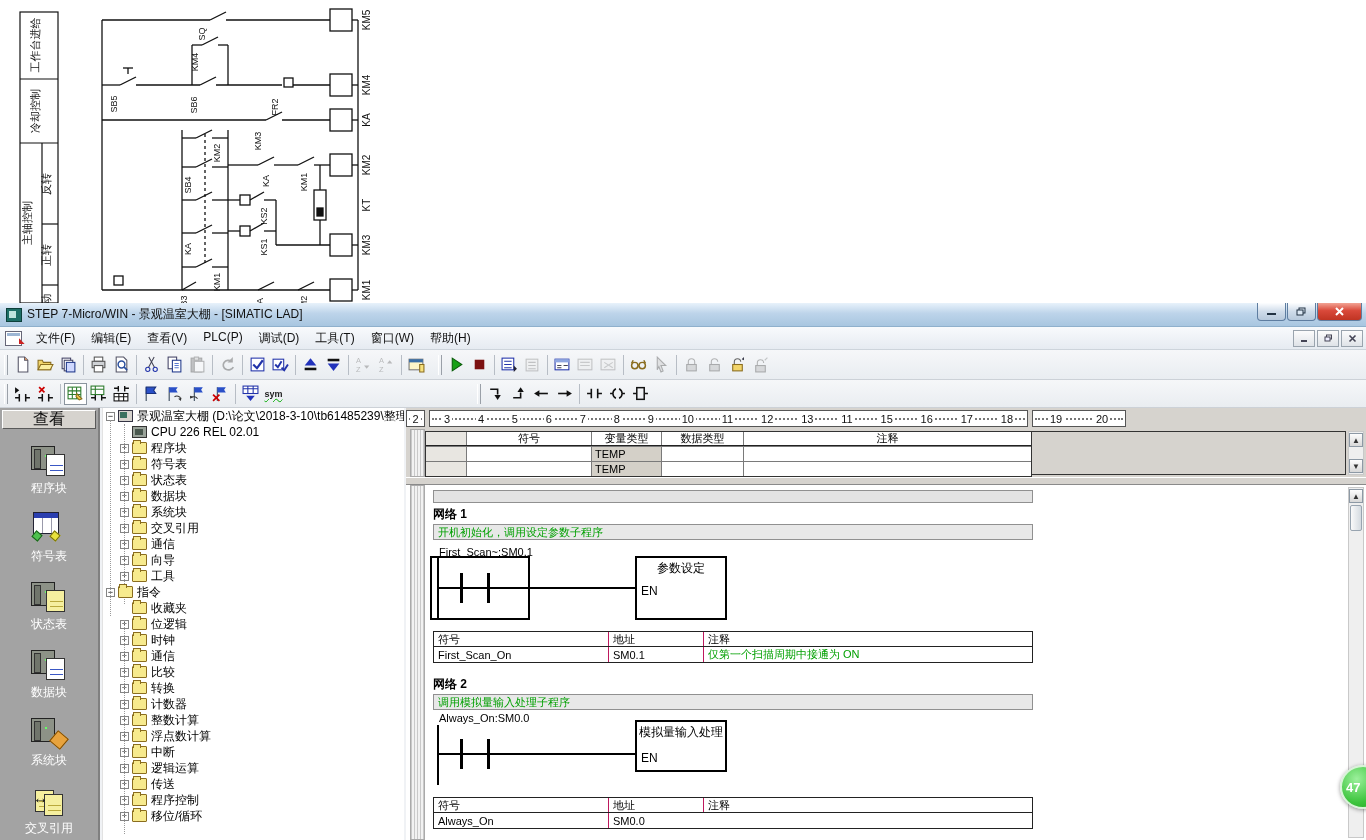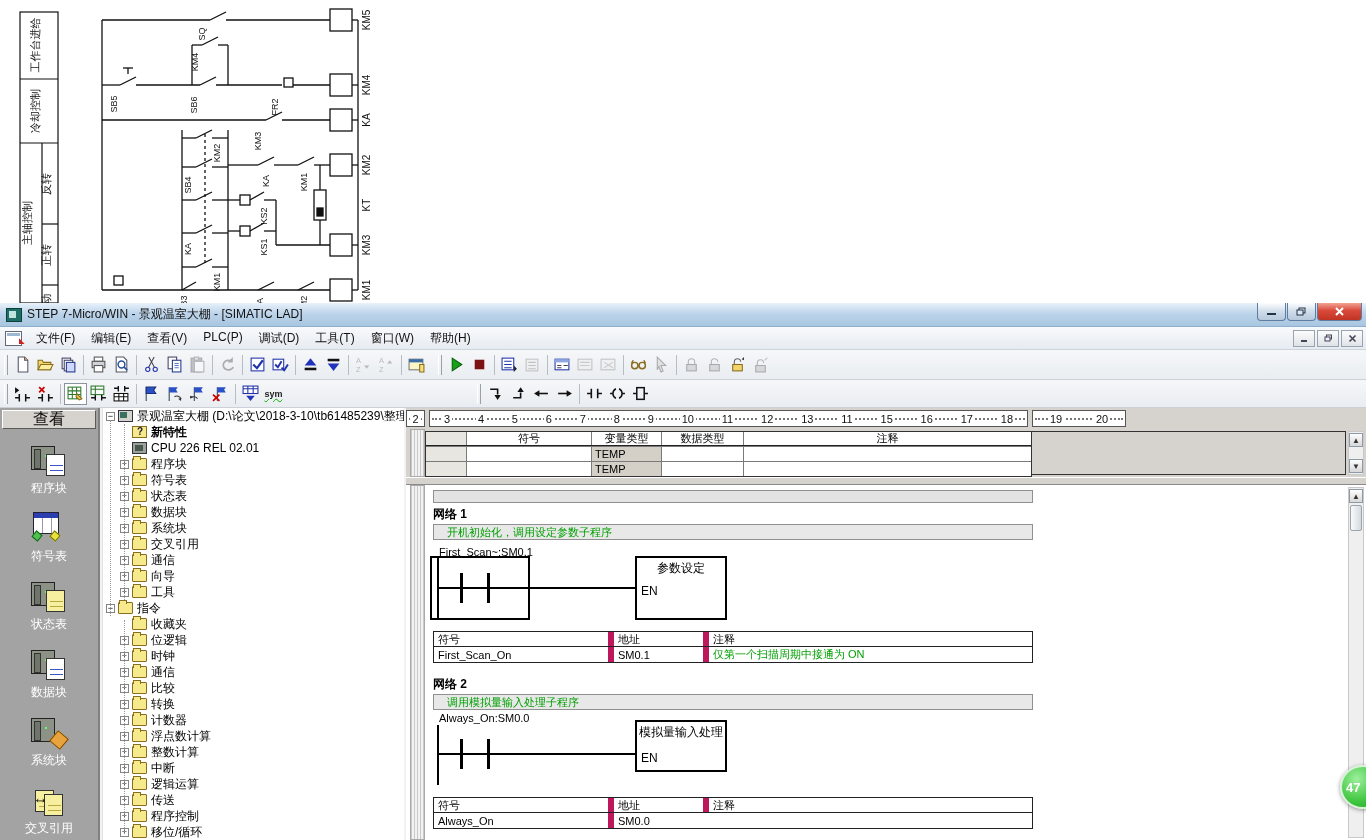--- a/index.html
+++ b/index.html
@@ -114,32 +114,32 @@
   .vt-row.hdr .vt-c2{justify-content:center;}
   #vt-graybox{position:absolute;left:626px;top:2px;right:20px;height:44px;background:#d6d3ce;border:1px solid #333;border-left:none;}
 
   #hsplitter{position:absolute;left:0;top:69px;right:0;height:8px;background:#d6d3ce;
     border-top:1px solid #fff;border-bottom:1px solid #8a8a8a;}
 
   #ladder-pane{position:absolute;left:0;top:77px;right:0;bottom:0;background:#fff;overflow:hidden;font-size:11px;}
   .lbar{position:absolute;left:27px;width:600px;height:13px;background:#e3e3e3;border:1px solid #909090;}
   .net-title{position:absolute;left:27px;font-weight:bold;font-size:12px;color:#000;}
   .net-comment{position:absolute;left:27px;width:600px;height:16px;background:#e8e8e8;border:1px solid #909090;
-    color:#00a000;display:flex;align-items:center;padding:0 13px;}
+    color:#00a000;display:flex;align-items:center;padding:0 4px;}
   .wire{position:absolute;background:#000;}
   .contact-bar{position:absolute;width:3px;background:#000;}
   .lad-box{position:absolute;width:92px;border:2px solid #000;background:#fff;}
   .lad-box .bt{text-align:center;font-size:12px;margin-top:2px;}
   .lad-box .pin{position:absolute;left:4px;font-size:12px;}
   .clabel{position:absolute;color:#000;}
   .selrect{position:absolute;border:2px solid #000;}
   .symtab{position:absolute;left:27px;width:600px;border:1px solid #222;background:#fff;}
   .st-row{display:flex;height:15px;}
   .st-row.h{border-bottom:1px solid #222;}
-  .st-cell{border-left:6px solid #be185d;padding:0 4px;display:flex;align-items:center;overflow:hidden;}
+  .st-cell{border-left:1px solid #be185d;padding:0 4px;display:flex;align-items:center;overflow:hidden;}
   .st-cell:first-child{border-left:none;}
   .st-c0{width:174px;flex:none;} .st-c1{width:95px;flex:none;} .st-c2{flex:1;}
   .green{color:#00a000;}
 
   
   .sbar{position:absolute;right:2px;width:16px;background:#efefef;border:1px solid #c9c9c9;}
   .sbtn{width:14px;height:14px;background:linear-gradient(#fdfdfd,#d8d8d8);border:1px solid #8d99a5;
     display:flex;align-items:center;justify-content:center;font-size:8px;color:#333;margin:0 auto;}
   .sthumb{width:12px;height:26px;margin:2px auto;background:linear-gradient(90deg,#fafafa,#d4dae0);border:1px solid #98a4b0;border-radius:2px;}
 
@@ -727,25 +727,20 @@
       <div class="tree-line" style="left:7px;top:12px;height:196px"></div>
       <div class="tree-line" style="left:21px;top:16px;height:180px"></div>
       <div class="tree-line" style="left:21px;top:212px;height:214px"></div>
       <div class="trow t-ind1">
         <span class="pm minus"></span>
         <span class="ticon i-win"></span>
         <span class="tlabel">景观温室大棚 (D:\论文\2018-3-10\tb61485239\整理</span>
       </div>
       <div class="trow t-ind2">
         <span class="pm-space"></span>
-          <span class="ticon i-q"></span>
-        <b class="tlabel">新特性</b>
-      </div>
-      <div class="trow t-ind2">
-        <span class="pm-space"></span>
           <span class="ticon i-cpu"></span>
         <span class="tlabel">CPU 226 REL 02.01</span>
       </div>
       <div class="trow t-ind2">
           <span class="pm plus"></span>
           <span class="ticon i-folder"></span>
           <span class="tlabel">程序块</span>
         </div>
       <div class="trow t-ind2">
           <span class="pm plus"></span>
@@ -831,27 +826,27 @@
 
           <div class="trow t-ind2">
             <span class="pm plus"></span>
             <span class="ticon i-folder"></span>
             <span class="tlabel">计数器</span>
           </div>
 
           <div class="trow t-ind2">
             <span class="pm plus"></span>
             <span class="ticon i-folder"></span>
+            <span class="tlabel">整数计算</span>
+          </div>
+
+          <div class="trow t-ind2">
+            <span class="pm plus"></span>
+            <span class="ticon i-folder"></span>
             <span class="tlabel">浮点数计算</span>
-          </div>
-
-          <div class="trow t-ind2">
-            <span class="pm plus"></span>
-            <span class="ticon i-folder"></span>
-            <span class="tlabel">整数计算</span>
           </div>
 
           <div class="trow t-ind2">
             <span class="pm plus"></span>
             <span class="ticon i-folder"></span>
             <span class="tlabel">中断</span>
           </div>
 
           <div class="trow t-ind2">
             <span class="pm plus"></span>

